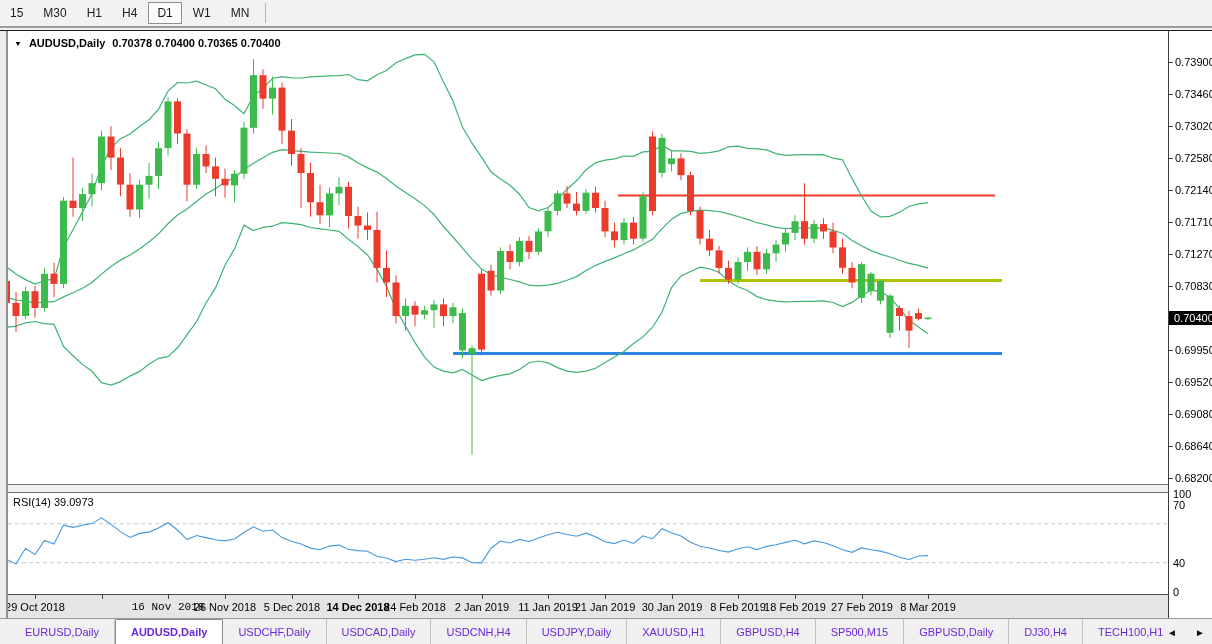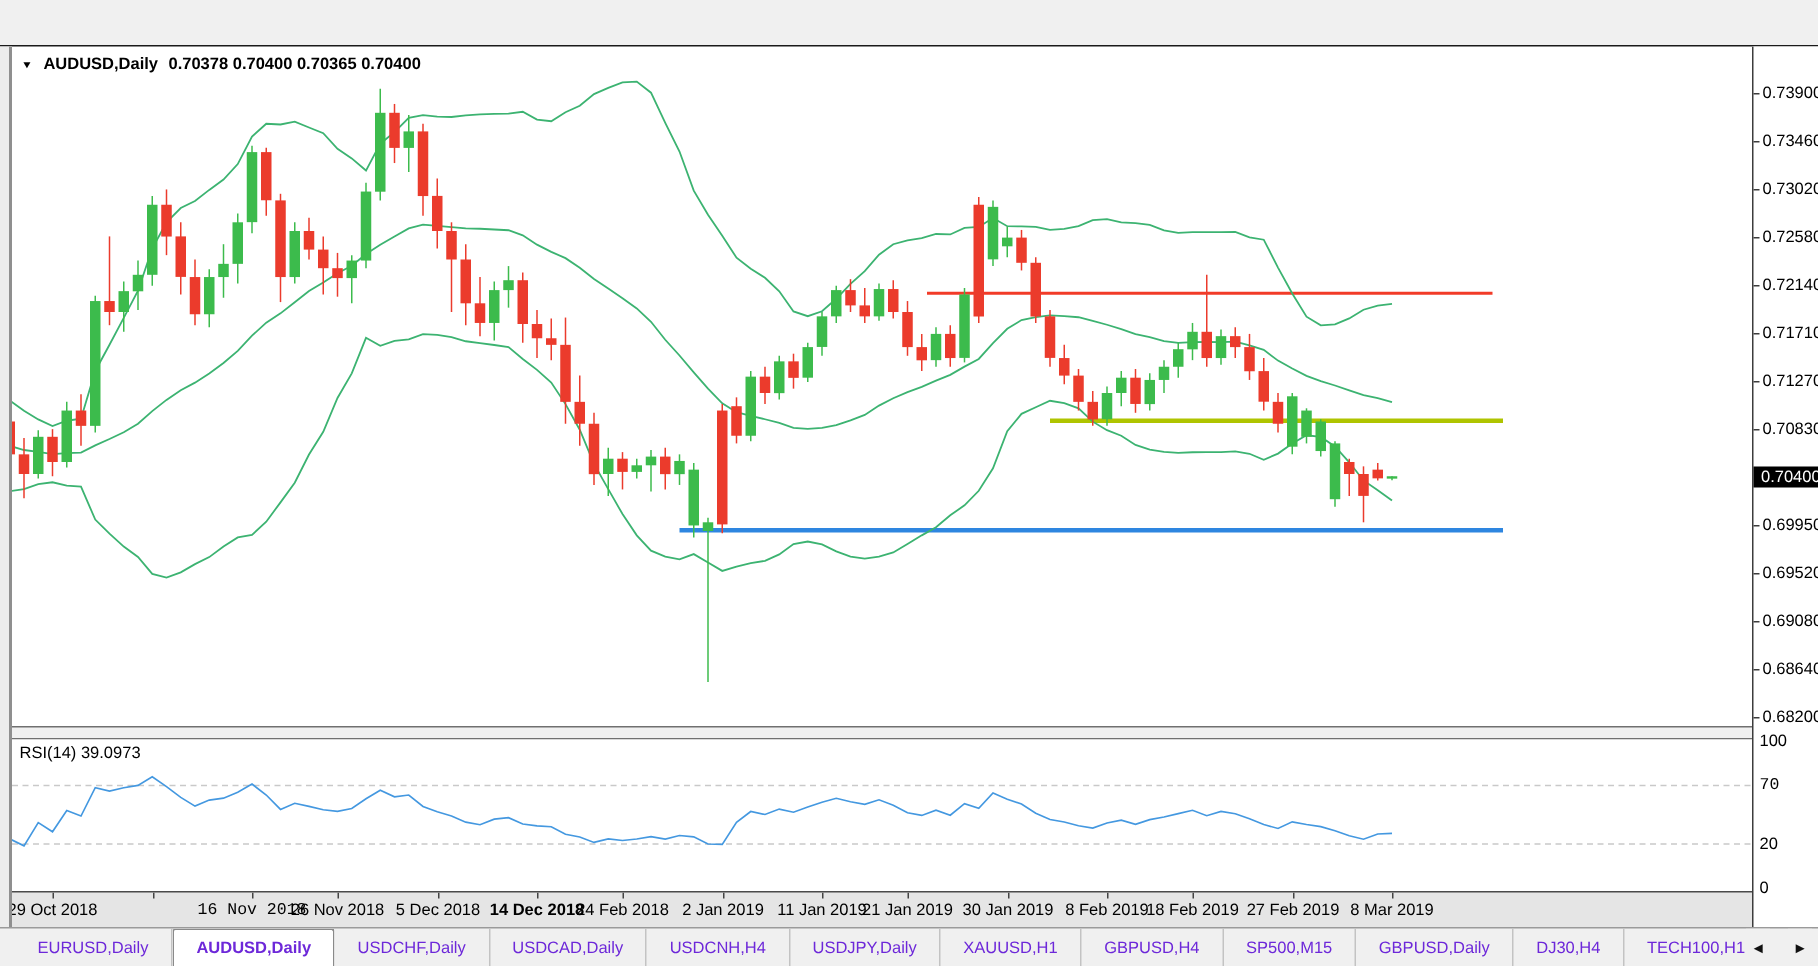--- a/index.html
+++ b/index.html
@@ -54,20 +54,30 @@
   .tab-scroll.left { right:32px; }
   .tab-scroll.right { right:4px; }
 
   svg { position:absolute; left:0; top:0; }
 </style>
 </head>
 <body>
 
 <div class="app">
 
+  <div class="toolbar">
+    <span class="tf-btn">15</span>
+    <span class="tf-btn">M30</span>
+    <span class="tf-btn">H1</span>
+    <span class="tf-btn">H4</span>
+    <span class="tf-btn active">D1</span>
+    <span class="tf-btn">W1</span>
+    <span class="tf-btn">MN</span>
+    <span class="tf-sep"></span>
+  </div>
 
   <div class="chart-win">
     <div class="left-frame"></div>
 
     <div class="price-panel">
       <div class="chart-title">
         <span class="caret">▼</span>
         <span>AUDUSD,Daily</span>
         <span>0.70378 0.70400 0.70365 0.70400</span>
       </div>
@@ -345,22 +355,22 @@
         <div class="p-dash" style="top: 351px;"></div>
         <div class="p-label" style="top: 345px;">0.69520</div>
         <div class="p-dash" style="top: 383px;"></div>
         <div class="p-label" style="top: 377px;">0.69080</div>
         <div class="p-dash" style="top: 415px;"></div>
         <div class="p-label" style="top: 409px;">0.68640</div>
         <div class="p-dash" style="top: 447px;"></div>
         <div class="p-label" style="top: 441px;">0.68200</div>
         <div class="cur-price" style="top: 280px;">0.70400</div>
         <div class="rsi-axis-label" style="top: 457px;">100</div>
-        <div class="rsi-axis-label" style="top: 487px; font-family: Liberation Mono, monospace;">70</div>
-        <div class="rsi-axis-label" style="top: 526px;">20</div>
+        <div class="rsi-axis-label" style="top: 468px;">70</div>
+        <div class="rsi-axis-label" style="top: 526px;">40</div>
         <div class="rsi-axis-label" style="top: 555px;">0</div>
       </div>
   </div>
 
   <div class="tabbar" id="tabbar">
       <div class="tab">EURUSD,Daily</div>
       <div class="tab active">AUDUSD,Daily</div>
       <div class="tab">USDCHF,Daily</div>
       <div class="tab">USDCAD,Daily</div>
       <div class="tab">USDCNH,H4</div>

